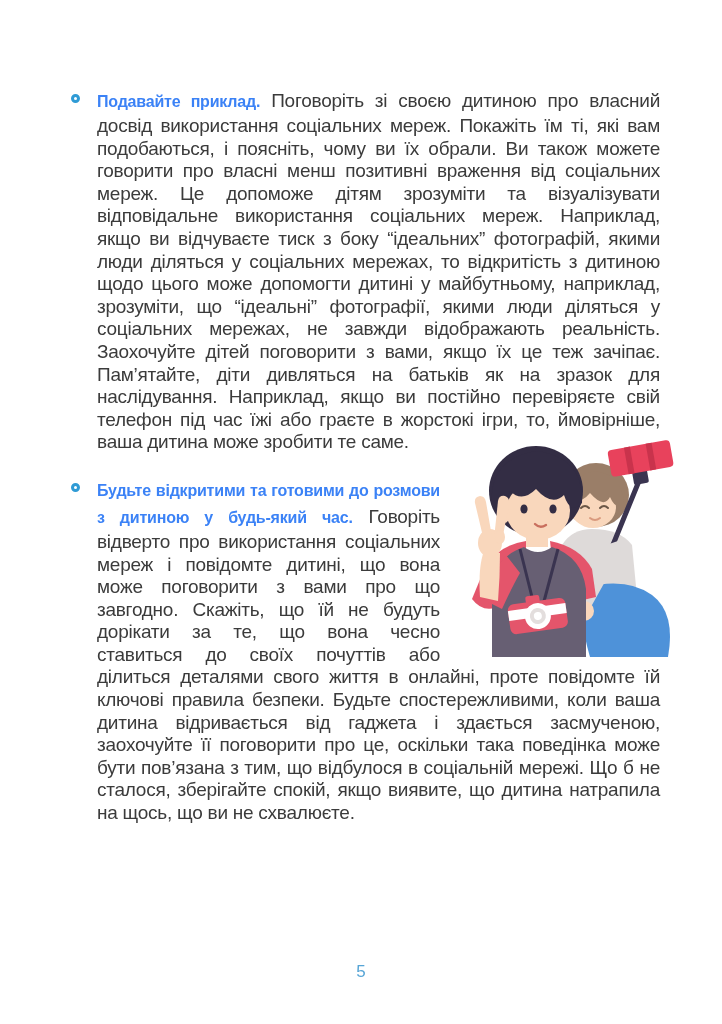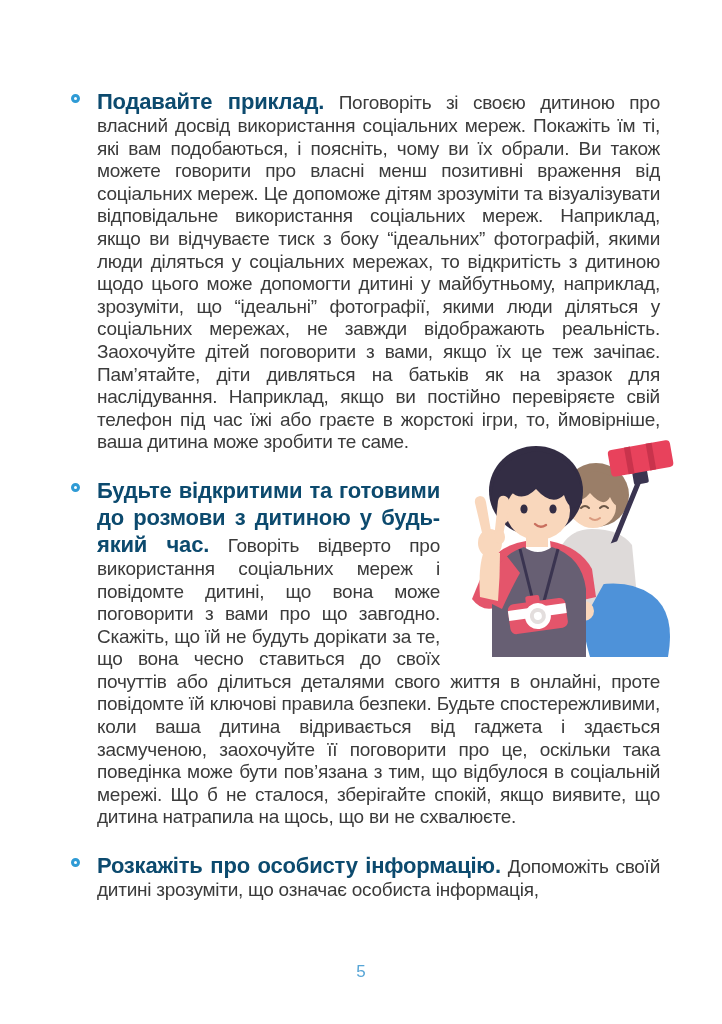--- a/index.html
+++ b/index.html
@@ -41,23 +41,23 @@
     border-radius:50%;
   }
   .para {
     font-size:19px;
     line-height:22.6px;
     color:#3b3b3b;
     text-align:justify;
     letter-spacing:-0.25px;
   }
   .para .h {
-    color:#0c4a6e;
+    color:#3b82f6;
     font-weight:bold;
-    font-size:22px;
+    font-size:16px;
     line-height:27px;
     letter-spacing:-0.2px;
   }
   .illu-float {
     float:right;
     width:206px; height:212px;
     margin:-38px 0 8px 14px;
     position:relative;
   }
   .illu-float svg {
@@ -159,25 +159,18 @@
           </g>
         </svg>
       </div>
 
       <p class="para">
         <span class="h">Будьте відкритими та готовими до розмови з дитиною у будь-який час.</span>
         <span>Говоріть відверто про використання соціальних мереж і повідомте дитині, що вона може поговорити з вами про що завгодно. Скажіть, що їй не будуть дорікати за те, що вона чесно ставиться до своїх почуттів або ділиться деталями свого життя в онлайні, проте повідомте їй ключові правила безпеки. Будьте спостережливими, коли ваша дитина відривається від гаджета і здається засмученою, заохочуйте її поговорити про це, оскільки така поведінка може бути пов’язана з тим, що відбулося в соціальній мережі. Що б не сталося, зберігайте спокій, якщо виявите, що дитина натрапила на щось, що ви не схвалюєте.</span>
       </p>
     </div>
 
-    <div class="bullet-item">
-      <span class="bullet-ring"></span>
-      <p class="para">
-        <span class="h">Розкажіть про особисту інформацію.</span>
-        <span>Допоможіть своїй дитині зрозуміти, що означає особиста інформація,</span>
-      </p>
-    </div>
 
   </div>
 
   <div class="page-number">5</div>
 
 </div>
 
 </body></html>

